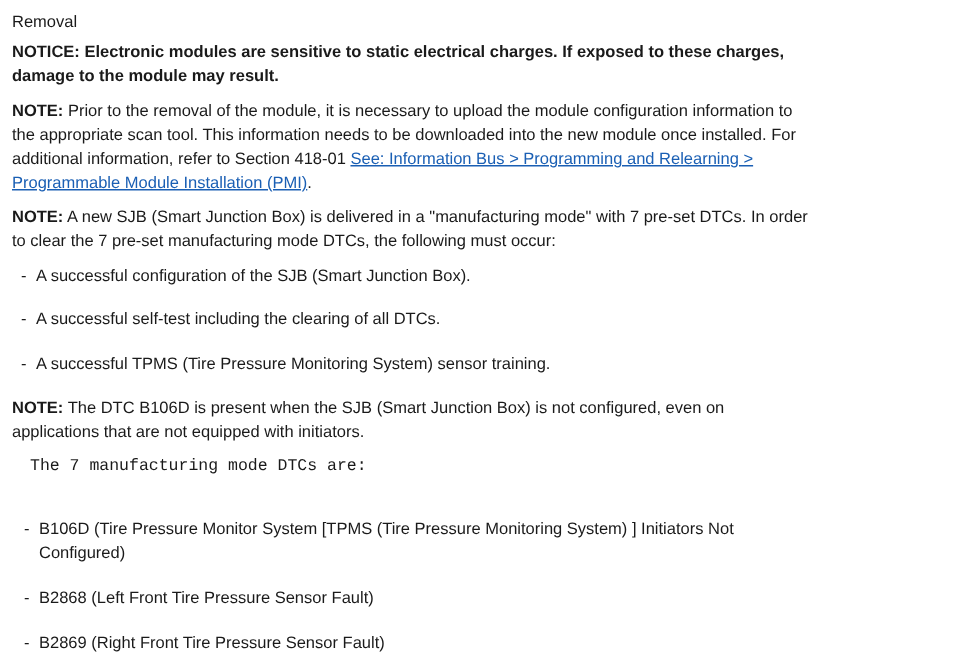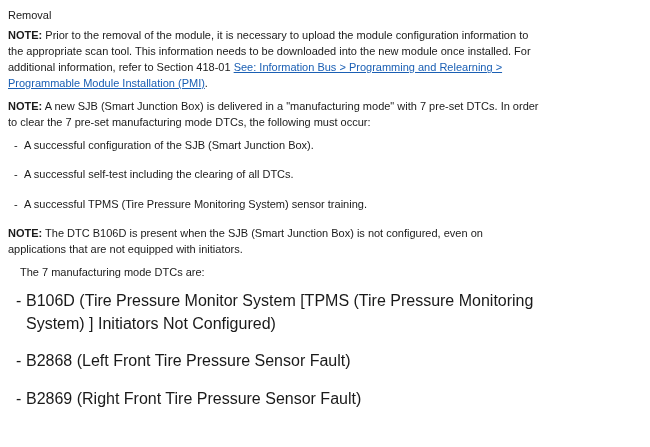--- a/index.html
+++ b/index.html
@@ -53,50 +53,52 @@
     position: relative;
     font-size: 11px;
   }
   .bullet-list li::before {
     content: "-";
     position: absolute;
     left: 2px;
     top: 0;
   }
   .dtc-intro {
-    margin: 0 0 10px 0;
+    margin: 0 0 27px 0;
     padding-left: 12px;
     line-height: 1.4;
+    font-family: Liberation Mono, monospace;
   }
   .dtc-list {
     margin: 0 0 10px 0;
     padding: 0;
     list-style: none;
   }
   .dtc-list li {
     margin: 0 0 15px 0;
     padding-left: 18px;
     position: relative;
     line-height: 1.4;
-    font-size: 16px;
+    font-size: 11px;
   }
   .dtc-list li::before {
     content: "-";
     position: absolute;
     left: 8px;
     top: 0;
   }
 </style>
 </head>
 <body>
 
 <div class="page">
 
   <div class="heading">Removal</div>
 
+  <p class="para notice-para"><span>NOTICE:</span><span> Electronic modules are sensitive to static electrical charges. If exposed to these charges, damage to the module may result.</span></p>
 
   <p class="para"><span class="note-label">NOTE:</span><span> Prior to the removal of the module, it is necessary to upload the module configuration information to the appropriate scan tool. This information needs to be downloaded into the new module once installed. For additional information, refer to Section 418-01 </span><a class="inline-link" href="#">See: Information Bus &gt; Programming and Relearning &gt; Programmable Module Installation (PMI)</a><span>.</span></p>
 
 
   <p class="para"><span class="note-label">NOTE:</span><span> A new SJB (Smart Junction Box) is delivered in a "manufacturing mode" with 7 pre-set DTCs. In order to clear the 7 pre-set manufacturing mode DTCs, the following must occur:</span></p>
 
   <ul class="bullet-list">
     <li>A successful configuration of the SJB (Smart Junction Box).</li>
     <li>A successful self-test including the clearing of all DTCs.</li>
     <li>A successful TPMS (Tire Pressure Monitoring System) sensor training.</li>

